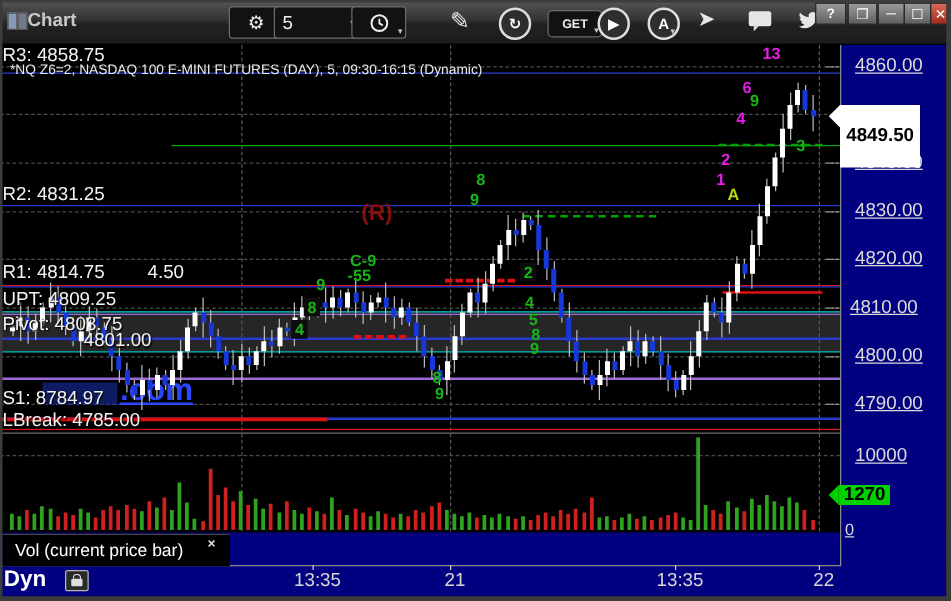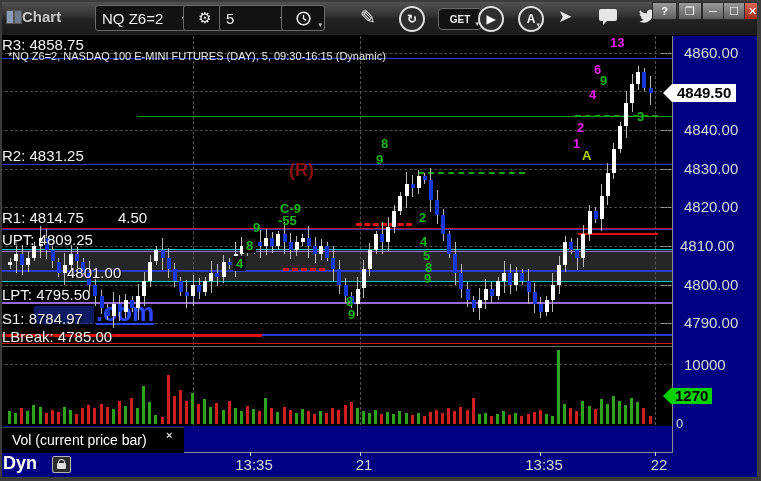--- a/index.html
+++ b/index.html
@@ -30,24 +30,24 @@
   #frameB{left:0;top:452px;width:672px;height:1px;background:#8a8a8a;}
   #frameR{left:672px;top:35px;width:1px;height:418px;background:#8a8a8a;}
   .winBorder{background:#3c3c3c;}
   
   .grid-h{height:0;border-top:1px dashed #4c4c4c;}
   .grid-v{width:0;border-left:1px dashed #565656;}
   .lvlLabel{color:#f2f2f2;font-size:15px;white-space:nowrap;text-shadow:1px 1px 1px #000;}
   .chartLabel{color:#e9e9e9;font-size:11px;white-space:nowrap;}
   .ann{font-weight:bold;font-size:13px;white-space:nowrap;}
   .ann.boxed{background:#0d0d0d;padding:0 3px;}
-  .axLab{color:#dadada;font-size:15px;}
+  .axLab{color:#dadada;font-size:15px;text-decoration:underline;}
   .tick{width:10px;height:0;border-top:1px dashed #9a9a9a;}
   .priceTag{background:#fff;color:#000;font-weight:bold;font-size:15px;height:18px;line-height:18px;
-            padding:0 5px;}
+            padding:16px 5px;}
   .tagArrowW{width:0;height:0;border-top:9px solid transparent;border-bottom:9px solid transparent;
              border-right:9px solid #fff;}
   .volTag{background:#00d200;color:#000;font-weight:bold;font-size:15px;height:16px;line-height:16px;padding:0 4px;}
   .tagArrowG{width:0;height:0;border-top:8px solid transparent;border-bottom:8px solid transparent;
              border-right:8px solid #00d200;}
   #volTab{left:2px;top:427px;width:182px;height:25px;background:#000;border-top:1px solid #444;}
   #volTabLabel{left:10px;top:4px;color:#fff;font-size:14px;}
   #volTabClose{left:164px;top:1px;color:#ddd;font-size:11px;font-weight:bold;}
   #dynBtn{left:3px;top:453px;color:#fff;font-weight:bold;font-size:18px;}
   #lockBox{left:52px;top:456px;width:17px;height:15px;border:1px solid #b5b5b5;background:#2a2a2a;border-radius:2px;}
@@ -102,24 +102,24 @@
       <div class="abs" style="left: 0px; top: 163.8px; width: 672px; height: 1.6px; background: rgb(42, 58, 208); z-index: 5;"></div>
       <div class="abs lvlLabel" style="left: 2px; top: 147px; z-index: 25;">R2: 4831.25</div>
       <div class="abs" style="left: 0px; top: 227.6px; width: 672px; height: 1.6px; background: rgb(212, 20, 20); z-index: 5;"></div>
       <div class="abs lvlLabel" style="left: 2px; top: 209px; z-index: 25;">R1: 4814.75</div>
       <div class="abs" style="left: 0px; top: 228.6px; width: 672px; height: 1.6px; background: rgb(42, 58, 208); z-index: 5;"></div>
       <div class="abs lvlLabel" style="left: 118px; top: 209px; z-index: 25;">4.50</div>
       <div class="abs" style="left: 0px; top: 248.9px; width: 672px; height: 1.6px; background: rgb(0, 200, 200); z-index: 5;"></div>
       <div class="abs lvlLabel" style="left: 2px; top: 231px; z-index: 25;">UPT: 4809.25</div>
       <div class="abs" style="left: 0px; top: 250.8px; width: 672px; height: 1.6px; background: rgb(154, 106, 216); z-index: 5;"></div>
       <div class="abs" style="left: 0px; top: 270.2px; width: 672px; height: 1.6px; background: rgb(42, 58, 208); z-index: 5;"></div>
+      <div class="abs lvlLabel" style="left: 2px; top: 251px; z-index: 25;">Pivot: 4803.75</div>
       <div class="abs" style="left: 0px; top: 280.8px; width: 672px; height: 1.6px; background: rgb(0, 200, 200); z-index: 5;"></div>
       <div class="abs lvlLabel" style="left: 67px; top: 264px; z-index: 25;">4801.00</div>
       <div class="abs" style="left: 0px; top: 302.1px; width: 672px; height: 1.6px; background: rgb(154, 106, 216); z-index: 5;"></div>
-      <div class="abs lvlLabel" style="left: 2px; top: 286px; z-index: 25;">LPT: 4795.50</div>
       <div class="abs" style="left: 0px; top: 334px; width: 672px; height: 1.6px; background: rgb(42, 58, 208); z-index: 5;"></div>
       <div class="abs lvlLabel" style="left: 2px; top: 310px; z-index: 25;">S1: 8784.97</div>
       <div class="abs" style="left: 0px; top: 342.6px; width: 672px; height: 1.6px; background: rgb(212, 20, 20); z-index: 5;"></div>
       <div class="abs lvlLabel" style="left: 2px; top: 328px; z-index: 25;">LBreak: 4785.00</div>
       <div class="abs" style="left: 575px; top: 115px; width: 83px; border-top: 2px dashed rgb(0, 164, 0); height: 0px; z-index: 6;"></div>
       <div class="abs" style="left: 418px; top: 172px; width: 107px; border-top: 2px dashed rgb(0, 164, 0); height: 0px; z-index: 6;"></div>
       <div class="abs" style="left: 356px; top: 223px; width: 56px; border-top: 3px dashed rgb(224, 16, 16); height: 0px; z-index: 6;"></div>
       <div class="abs" style="left: 283px; top: 268px; width: 42px; border-top: 3px dashed rgb(224, 16, 16); height: 0px; z-index: 6;"></div>
       <div class="abs" style="left: 0px; top: 334px; width: 262px; height: 3px; background: rgb(224, 16, 16); z-index: 6;"></div>
       <div class="abs" style="left: 578px; top: 233px; width: 80px; height: 2px; background: rgb(224, 16, 16); z-index: 6;"></div>
@@ -474,24 +474,20 @@
       <div class="abs timeTick" style="left: 655px; top: 452px; z-index: 46;"></div>
     </div>
   <div id="frameB" class="abs"></div>
   <div id="frameR" class="abs"></div>
 
   <div id="toolbar" class="abs">
     <div class="abs cicon" style="left:6px"></div>
     <div class="abs cicon" style="left:14px;background:#6d7franz7a;background:#707b8c"></div>
     <div id="chartTitle" class="abs">Chart</div>
 
-    <div class="abs tbtn" style="left:95px;width:84px">
-      <span>NQ Z6=2</span>
-      <span class="caret" style="margin-left:auto">▾</span>
-    </div>
     <div class="abs tbtn" style="left:183px;width:30px;justify-content:center">
       <span style="font-size:15px">⚙</span>
       <span class="miniCaret">▾</span>
     </div>
     <div class="abs tbtn" style="left:219px;width:58px">
       <span>5</span>
       <span class="caret" style="margin-left:auto">▾</span>
     </div>
     <div class="abs tbtn" style="left:281px;width:30px;justify-content:center">
       <svg width="15" height="15" viewBox="0 0 15 15">

